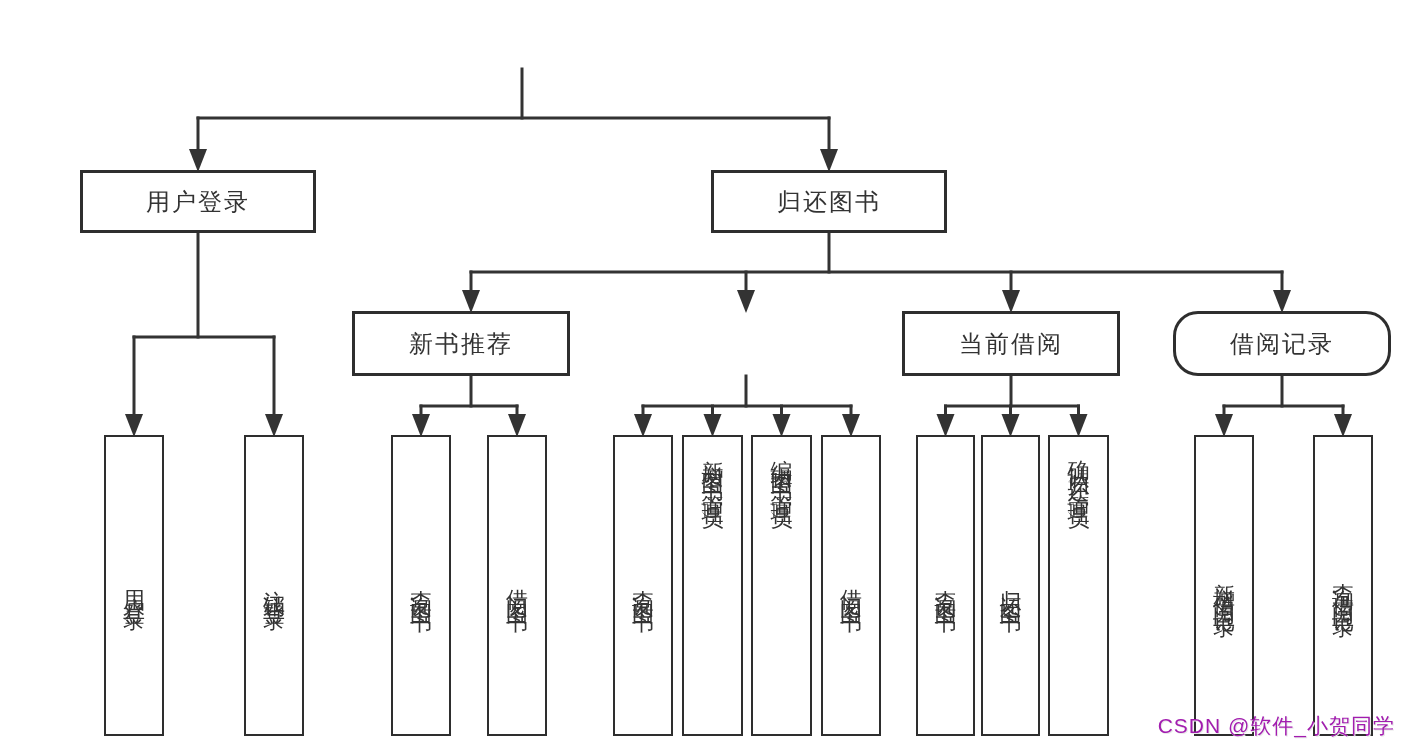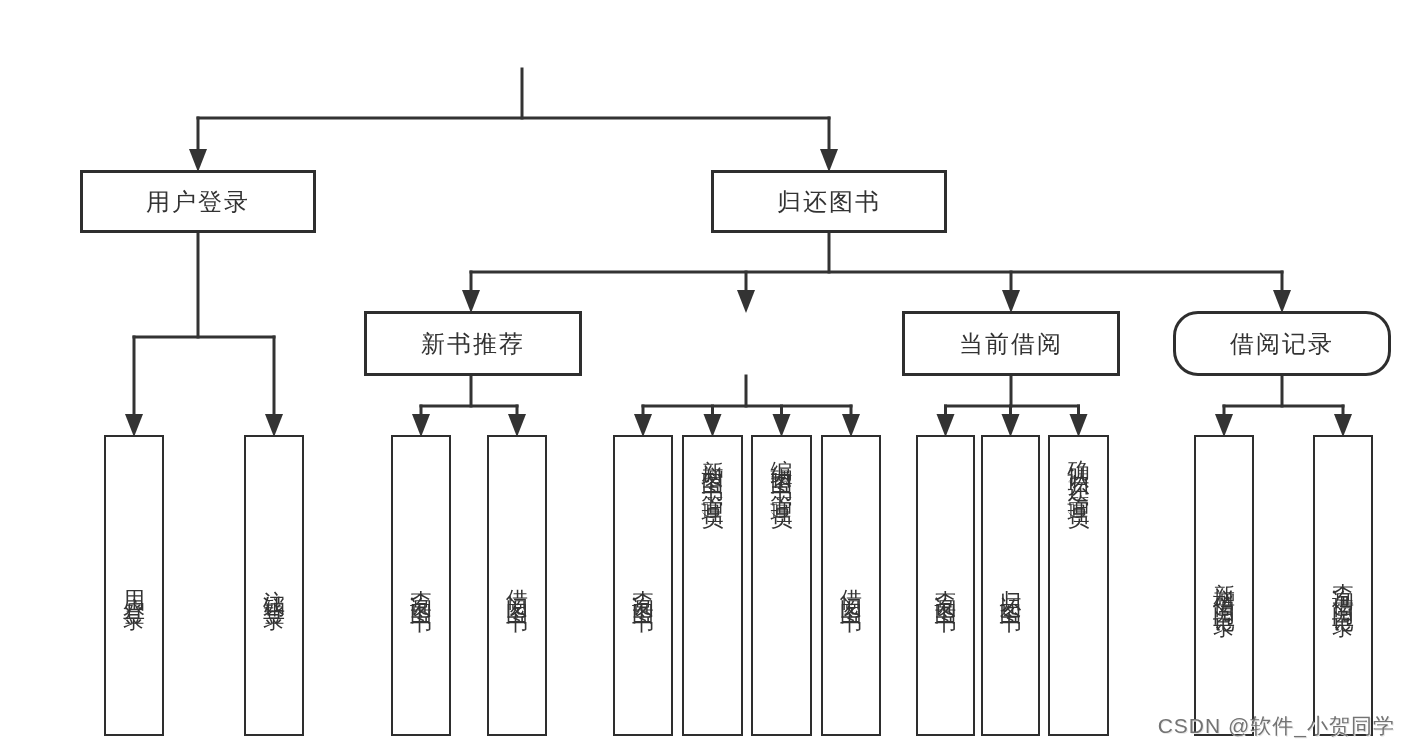--- a/index.html
+++ b/index.html
@@ -37,21 +37,21 @@
     line-height:1;
   }
   .node.v.long{align-items:flex-start;}
   .node.v.long span{padding-top:5px;}
   .watermark{
     position:absolute;
     top:712px;right:10px;
     z-index:3;
     font-size:21px;
     letter-spacing:1px;
-    color:#737373;
+    color:#a21caf;
     text-shadow:1px 1px 0 #e8e8e8;
     white-space:nowrap;
   }
 </style>
 </head>
 <body>
 
 <div id="canvas">
   <svg id="connectors" width="1405" height="747" viewBox="0 0 1405 747" xmlns="http://www.w3.org/2000/svg">
       <line x1="522" y1="69" x2="522" y2="118" stroke="#333333" stroke-width="3" stroke-linecap="square"></line>
@@ -107,21 +107,21 @@
       <line x1="1343" y1="406" x2="1343" y2="417" stroke="#333333" stroke-width="3" stroke-linecap="square"></line>
       <polygon points="1343,437 1334,414 1352,414" fill="#333333"></polygon>
     </svg>
   <div id="nodes">
       <div class="node h" style="left: 80px; top: 170px; width: 236px; height: 63px;">
         <span>用户登录</span>
       </div>
       <div class="node h" style="left: 711px; top: 170px; width: 236px; height: 63px;">
         <span>归还图书</span>
       </div>
-      <div class="node h" style="left: 364px; top: 311px; width: 218px; height: 65px;">
+      <div class="node h" style="left: 352px; top: 311px; width: 218px; height: 65px;">
         <span>新书推荐</span>
       </div>
       <div class="node h" style="left: 902px; top: 311px; width: 218px; height: 65px;">
         <span>当前借阅</span>
       </div>
       <div class="node h" style="left: 1173px; top: 311px; width: 218px; height: 65px; border-radius: 25px;">
         <span>借阅记录</span>
       </div>
       <div class="node v" style="left: 104px; top: 435px; width: 60px; height: 301px;">
         <span>用户登录</span>

